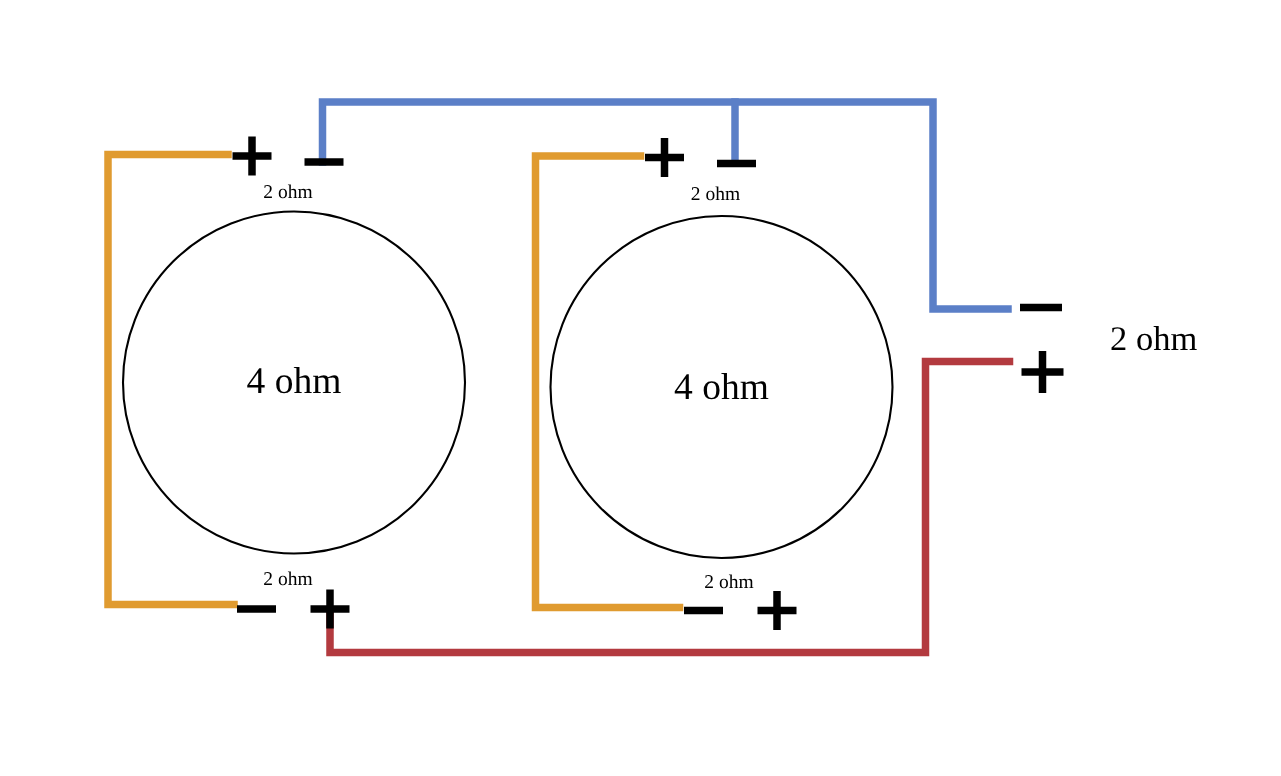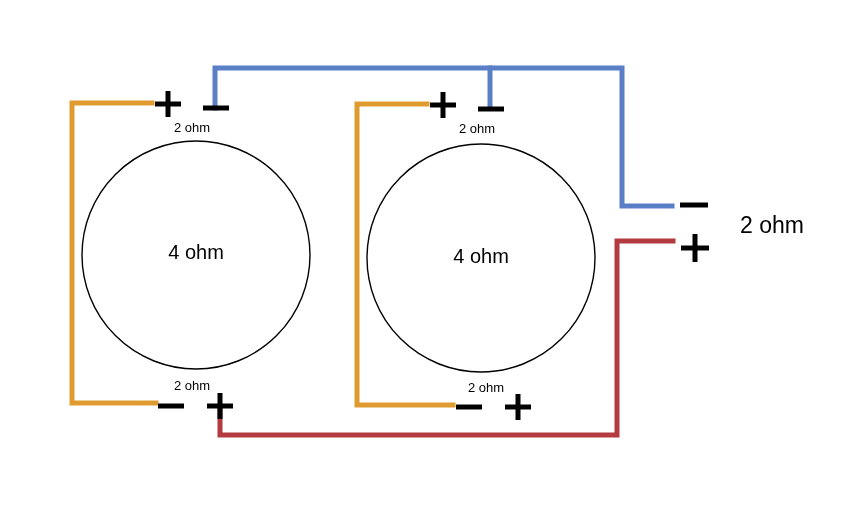--- a/index.html
+++ b/index.html
@@ -23,30 +23,30 @@
     left: 0;
     top: 0;
     width: 854px;
     height: 517px;
     display: block;
   }
   .label {
     position: absolute;
     white-space: nowrap;
     color: #000000;
-    font-family: Liberation Sans, sans-serif;
+    font-family: Liberation Serif, serif;
     line-height: 1;
     -webkit-user-select: none;
     user-select: none;
   }
   .coil-label {
     font-size: 13px;
   }
   .driver-label {
-    font-size: 20px;
+    font-size: 25px;
   }
   .output-label {
     font-size: 23px;
   }
   .center-x {
     transform: translateX(-50%);
   }
 </style>
 </head>
 <body>

